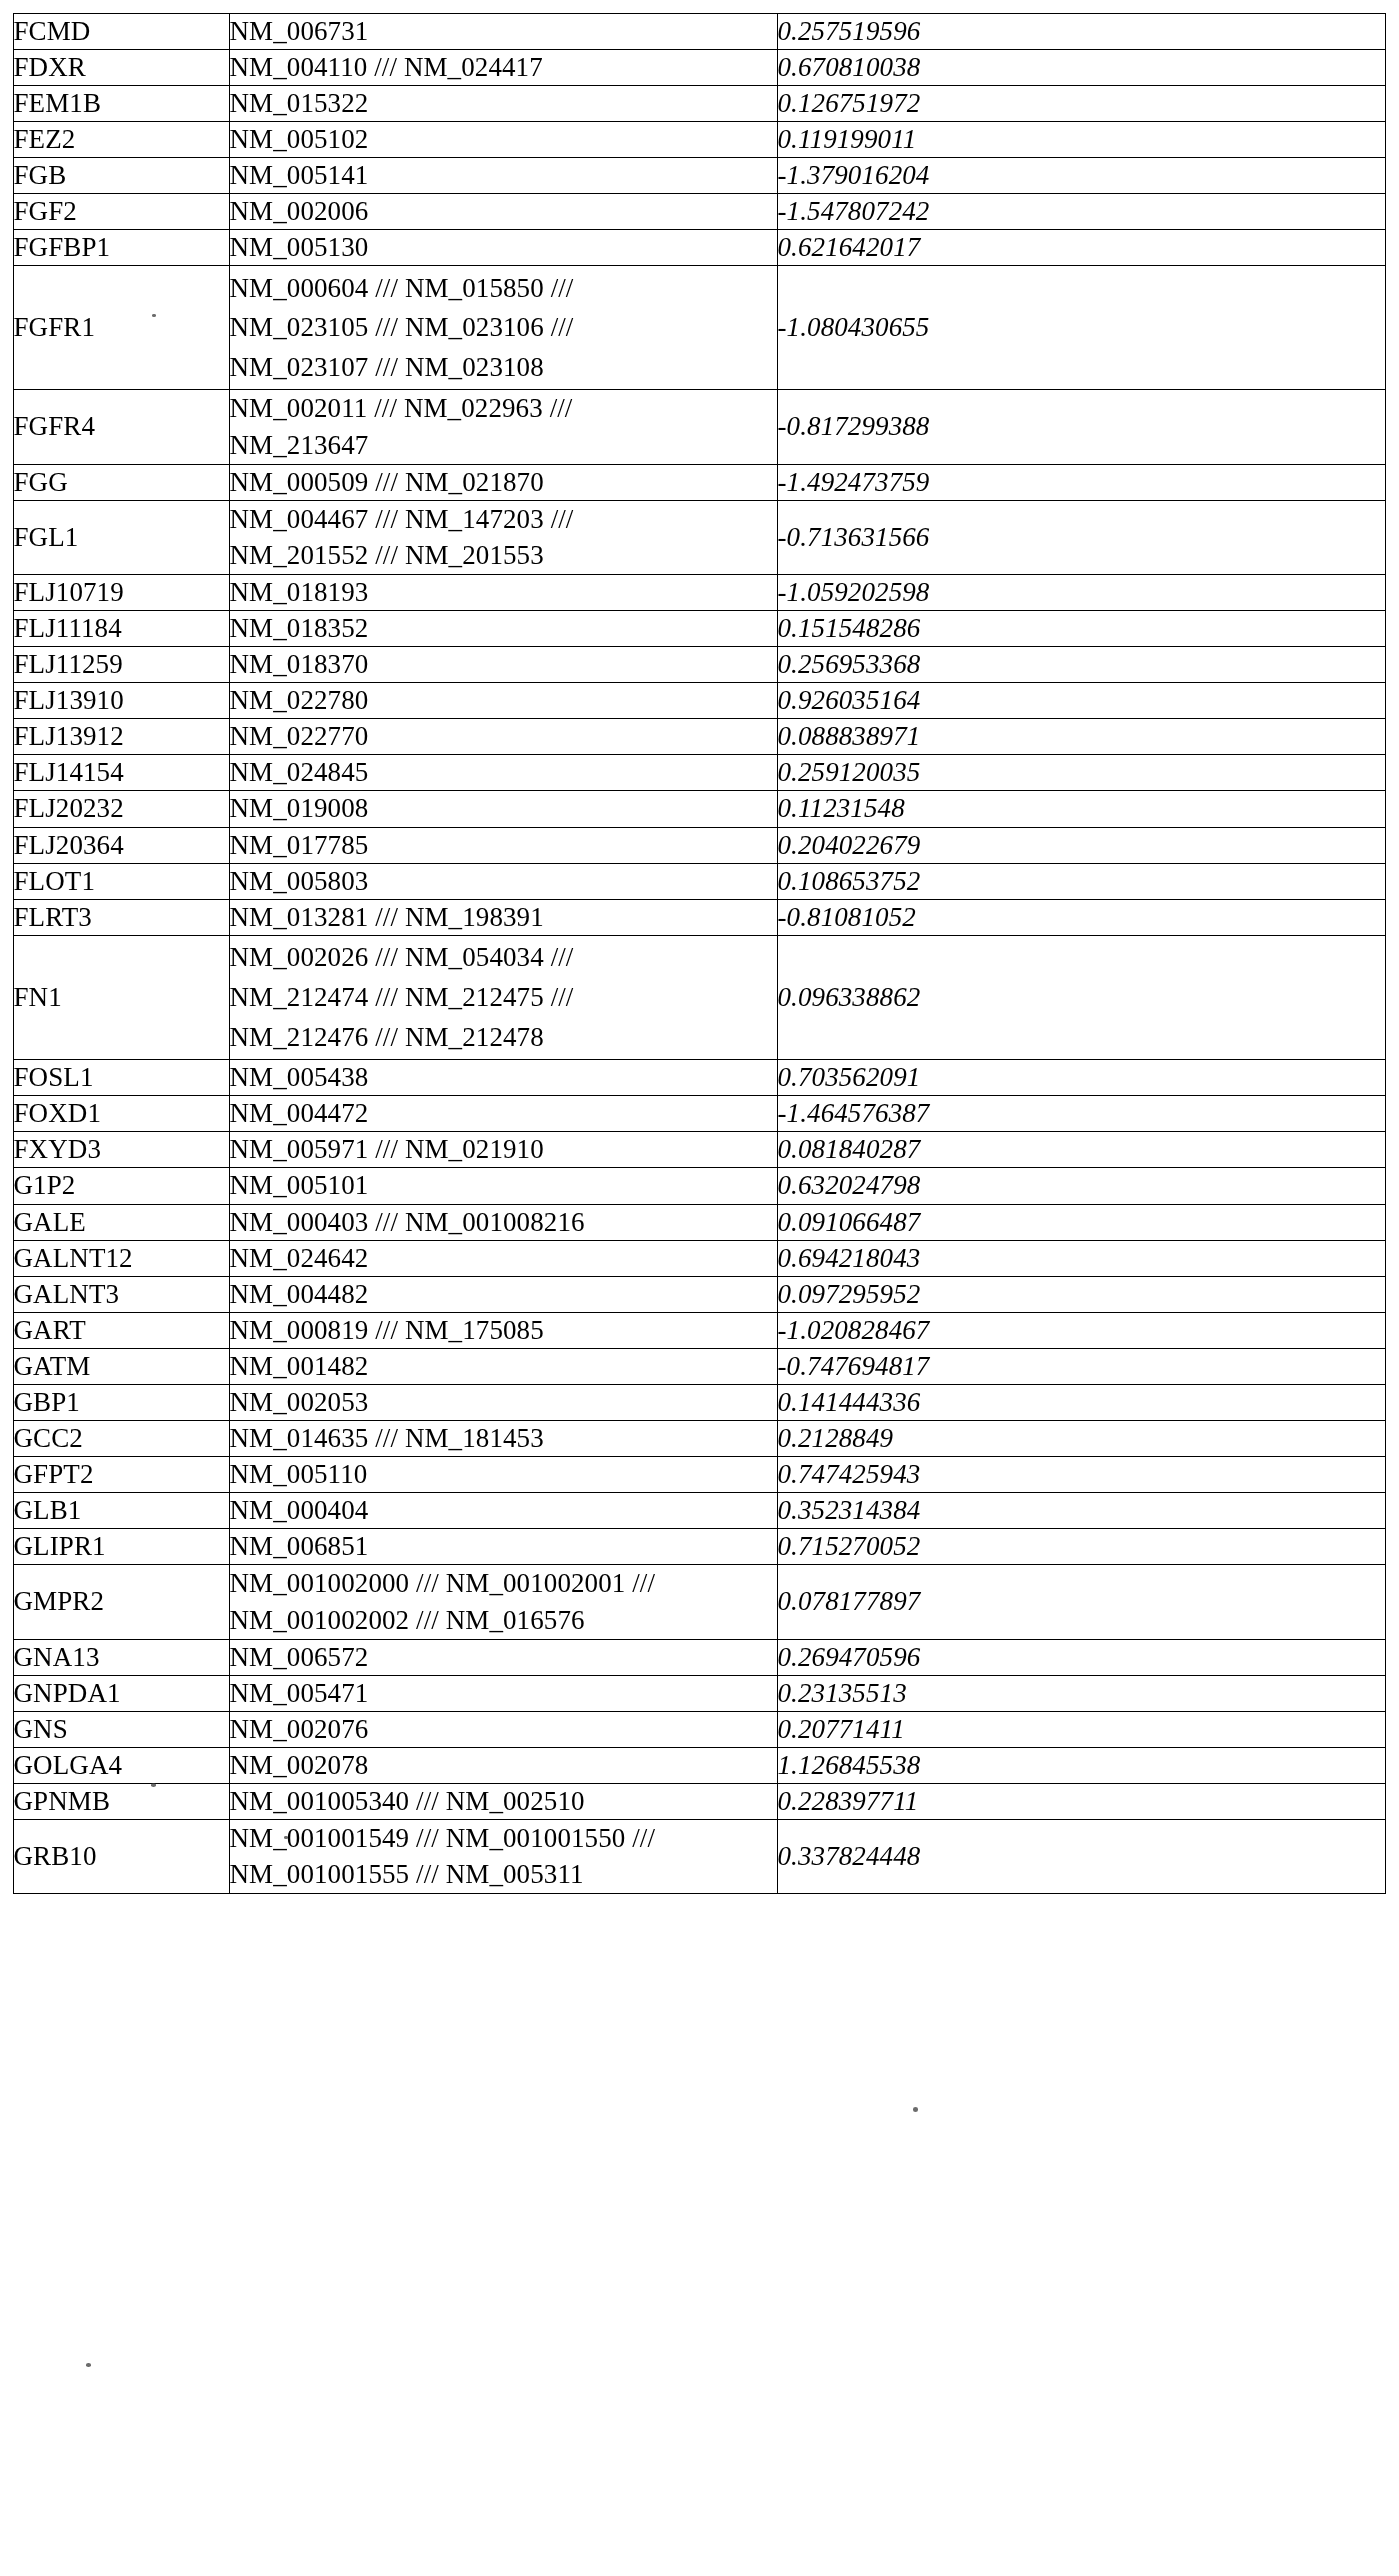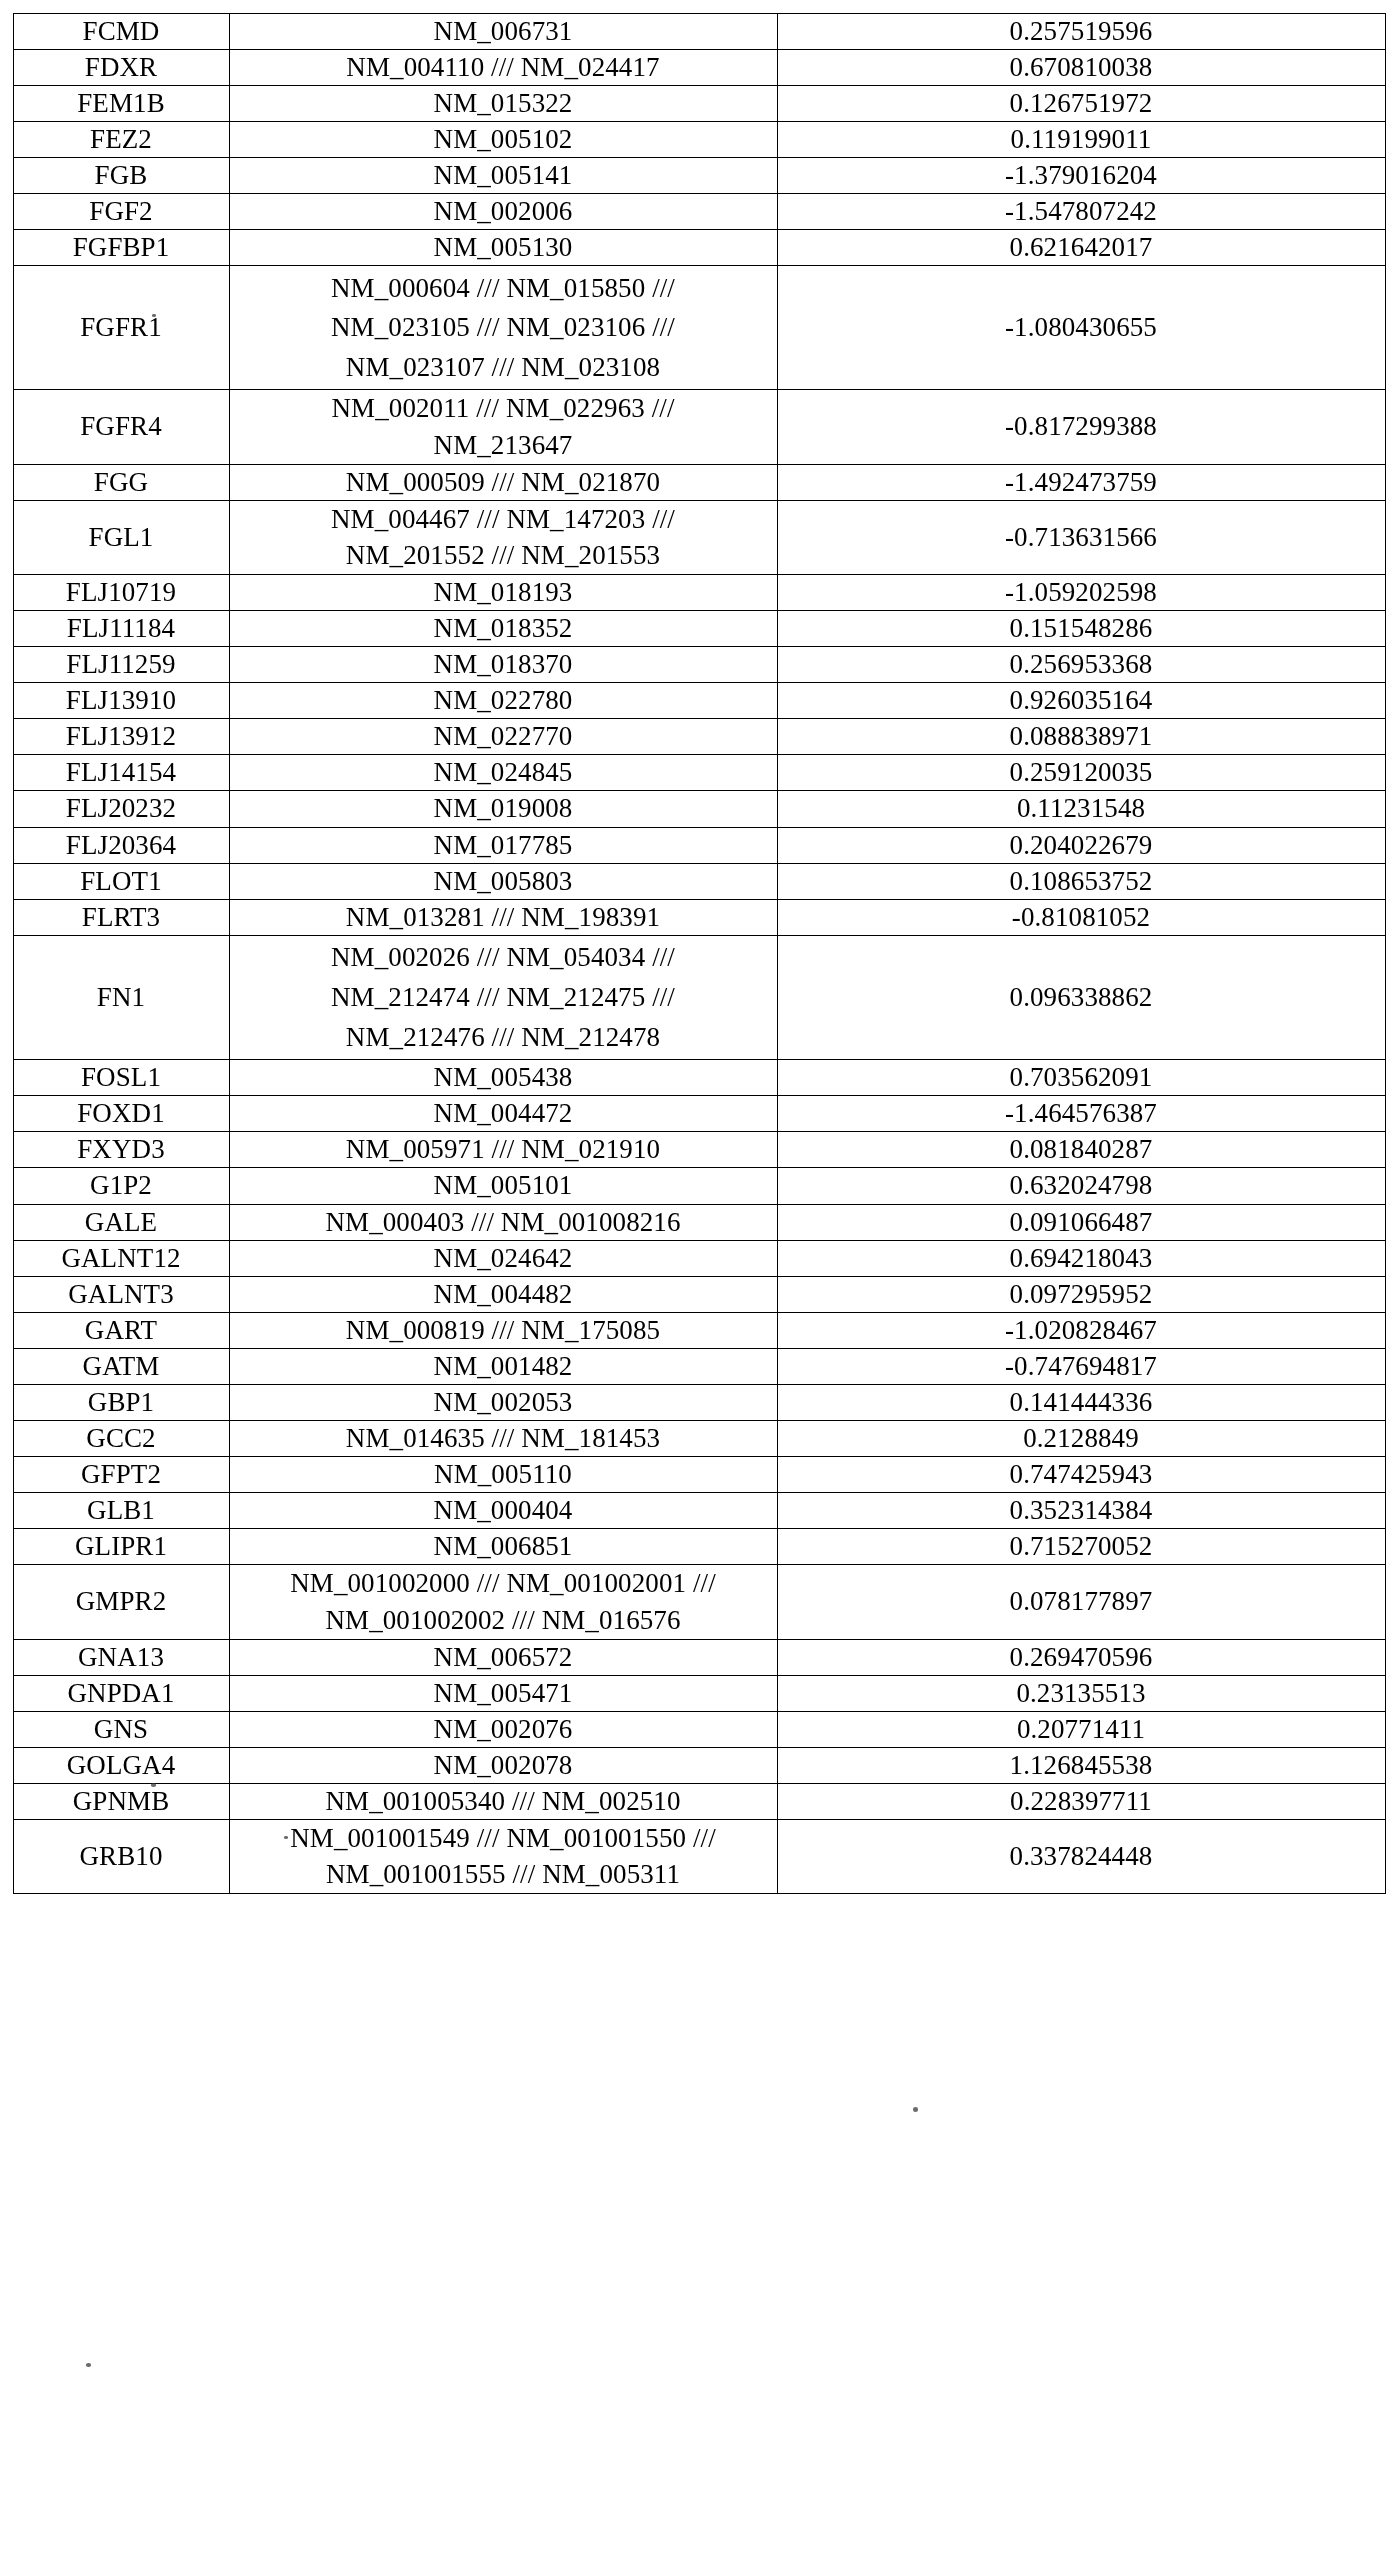--- a/index.html
+++ b/index.html
@@ -12,21 +12,20 @@
     height: 2576px;
     font-family: "Liberation Serif", "DejaVu Serif", serif;
     color: #000000;
     overflow: hidden;
   }
   #page {
     position: relative;
     width: 1393px;
     height: 2576px;
     background: #ffffff;
-    text-align: center;
   }
   #table-wrap {
     position: absolute;
     left: 12.5px;
     top: 12.5px;
     width: 1372px;
   }
   table.gene-table {
     border-collapse: collapse;
     width: 1372px;
@@ -45,20 +44,21 @@
     letter-spacing: 0.1px;
   }
   td.cell-gene {
     padding: 6.3px 0 6.3px 15px;
   }
   td.cell-acc {
     padding: 6.3px 0 6.3px 12.5px;
   }
   td.cell-val {
     padding: 6.3px 0 6.3px 14.3px;
+    font-style: italic;
   }
   .acc-line {
     display: block;
     white-space: nowrap;
   }
   tr.tall td { }
   tr.r2 .cell-acc .acc-line { margin: 1px 0; }
   tr.r3 .cell-acc .acc-line { margin: 4.5px 0; font-family: Liberation Serif, serif; }
 
   

